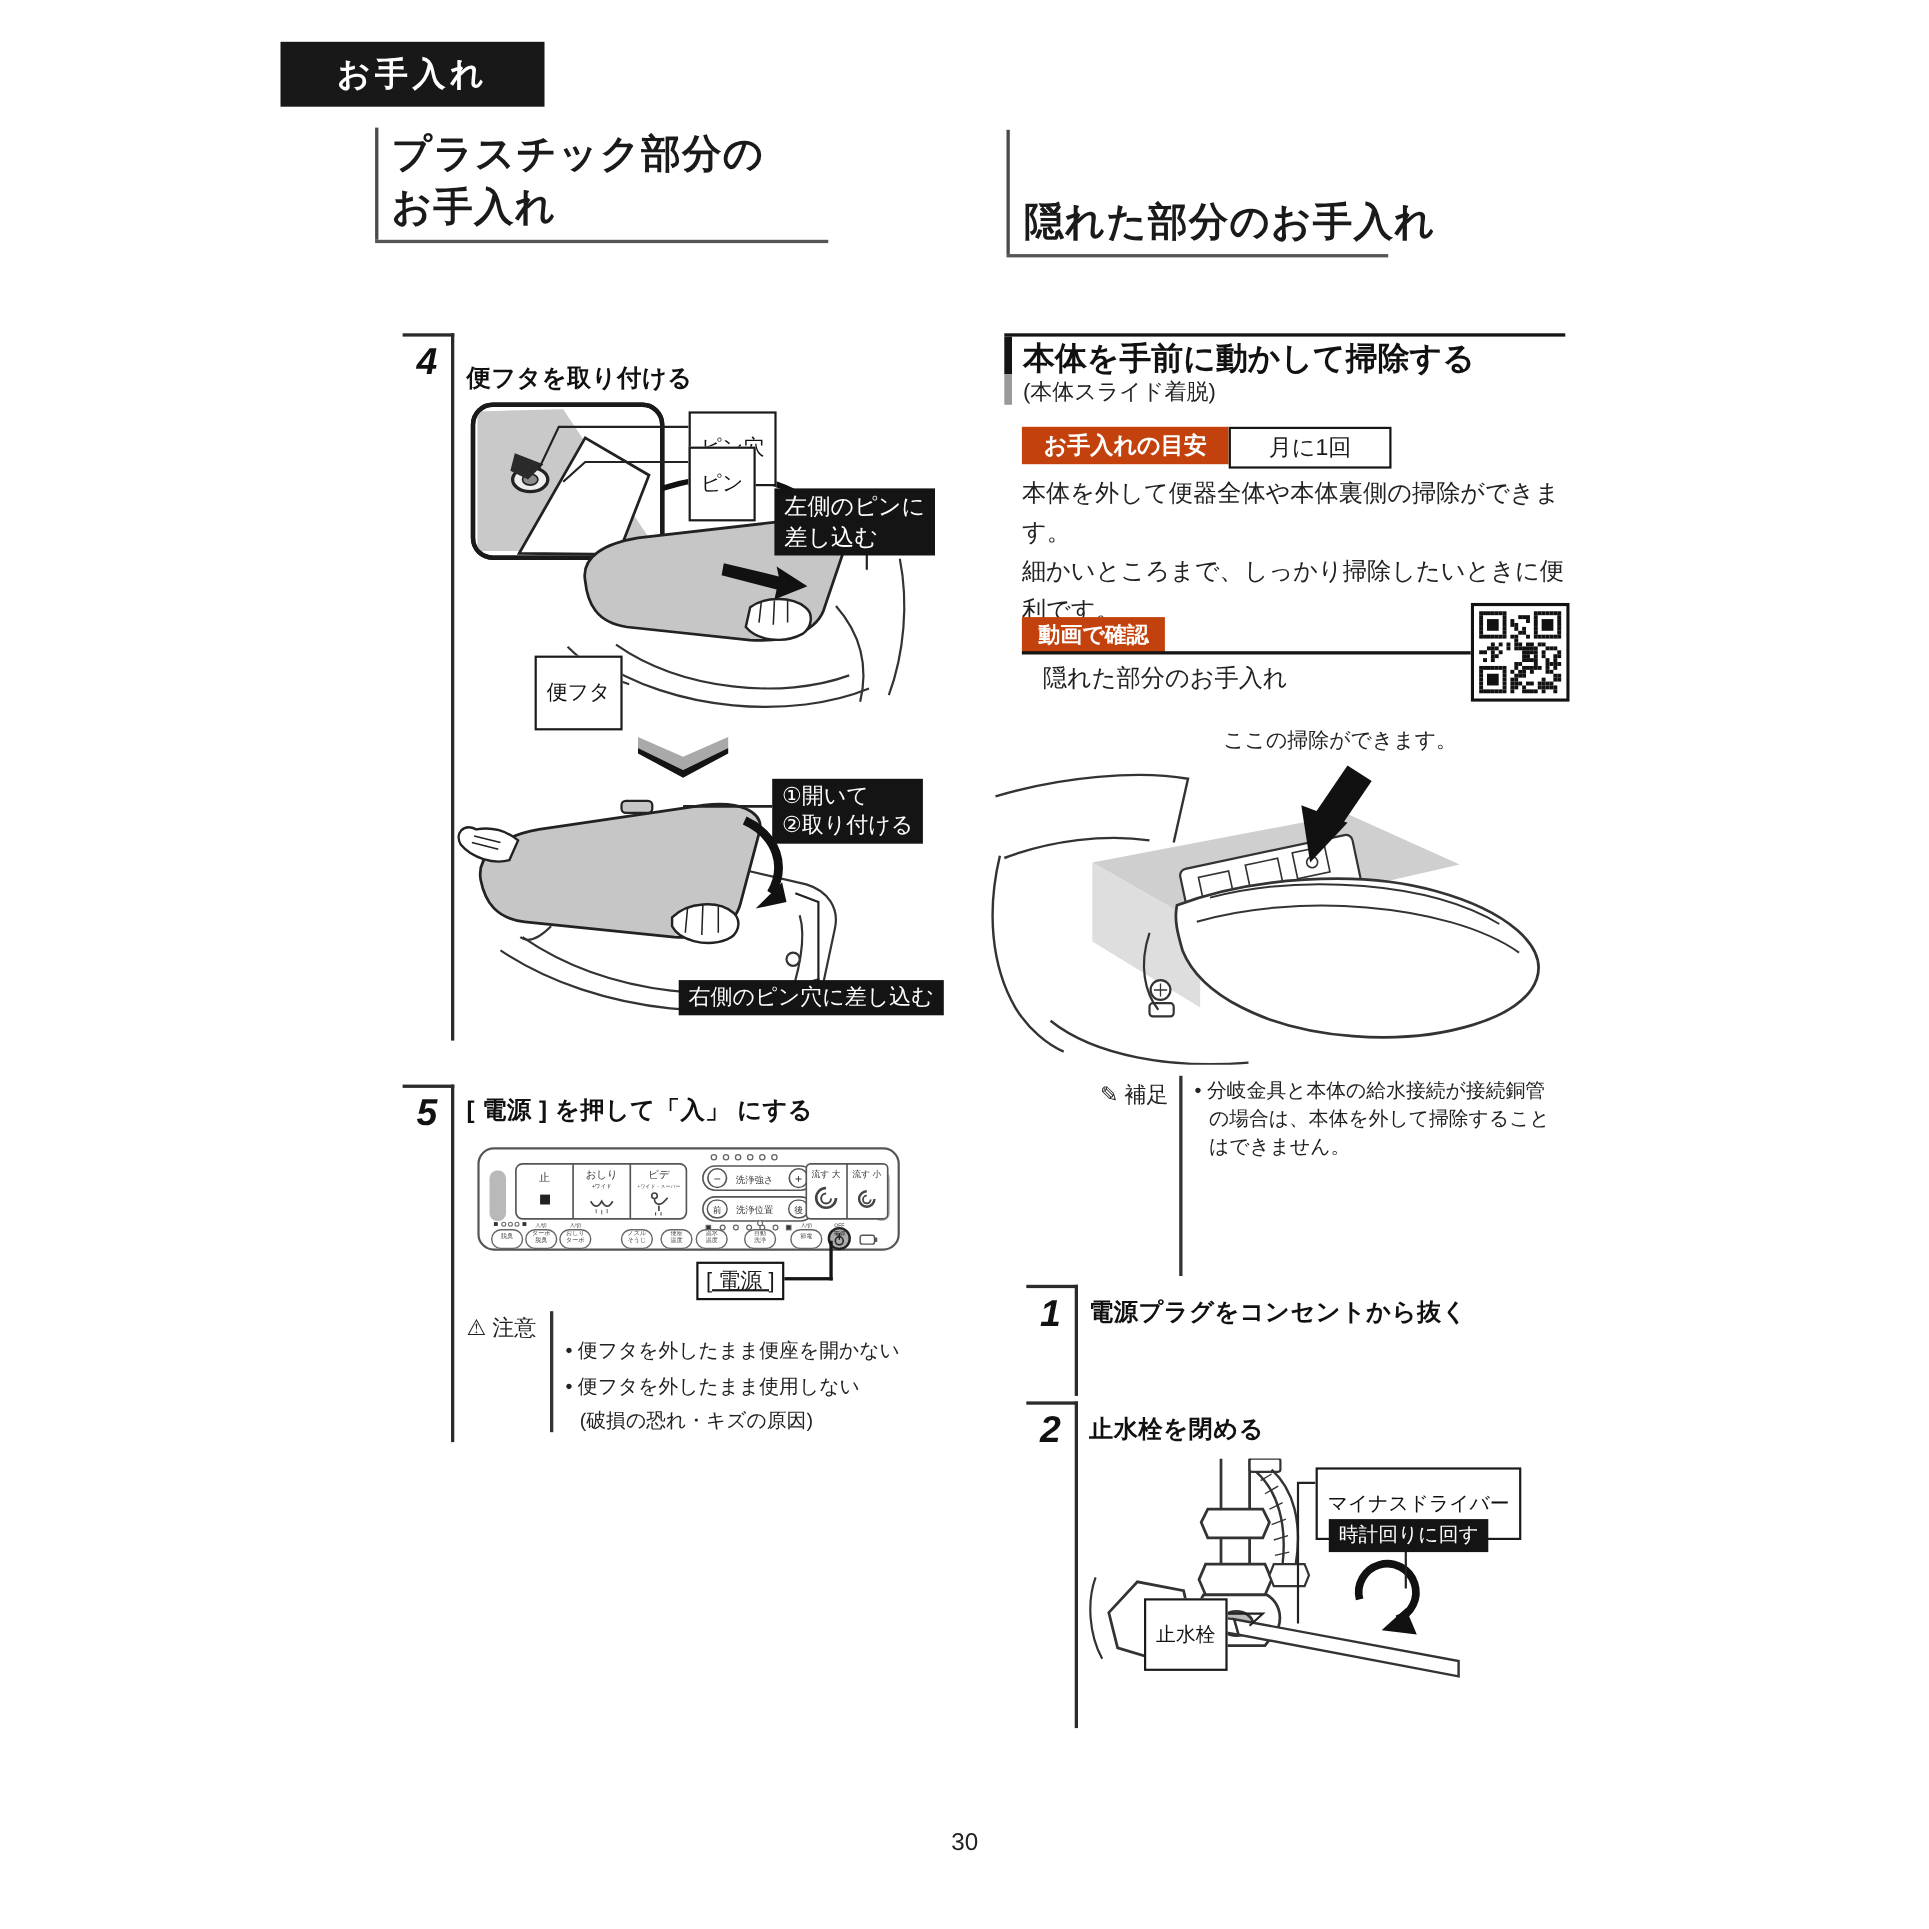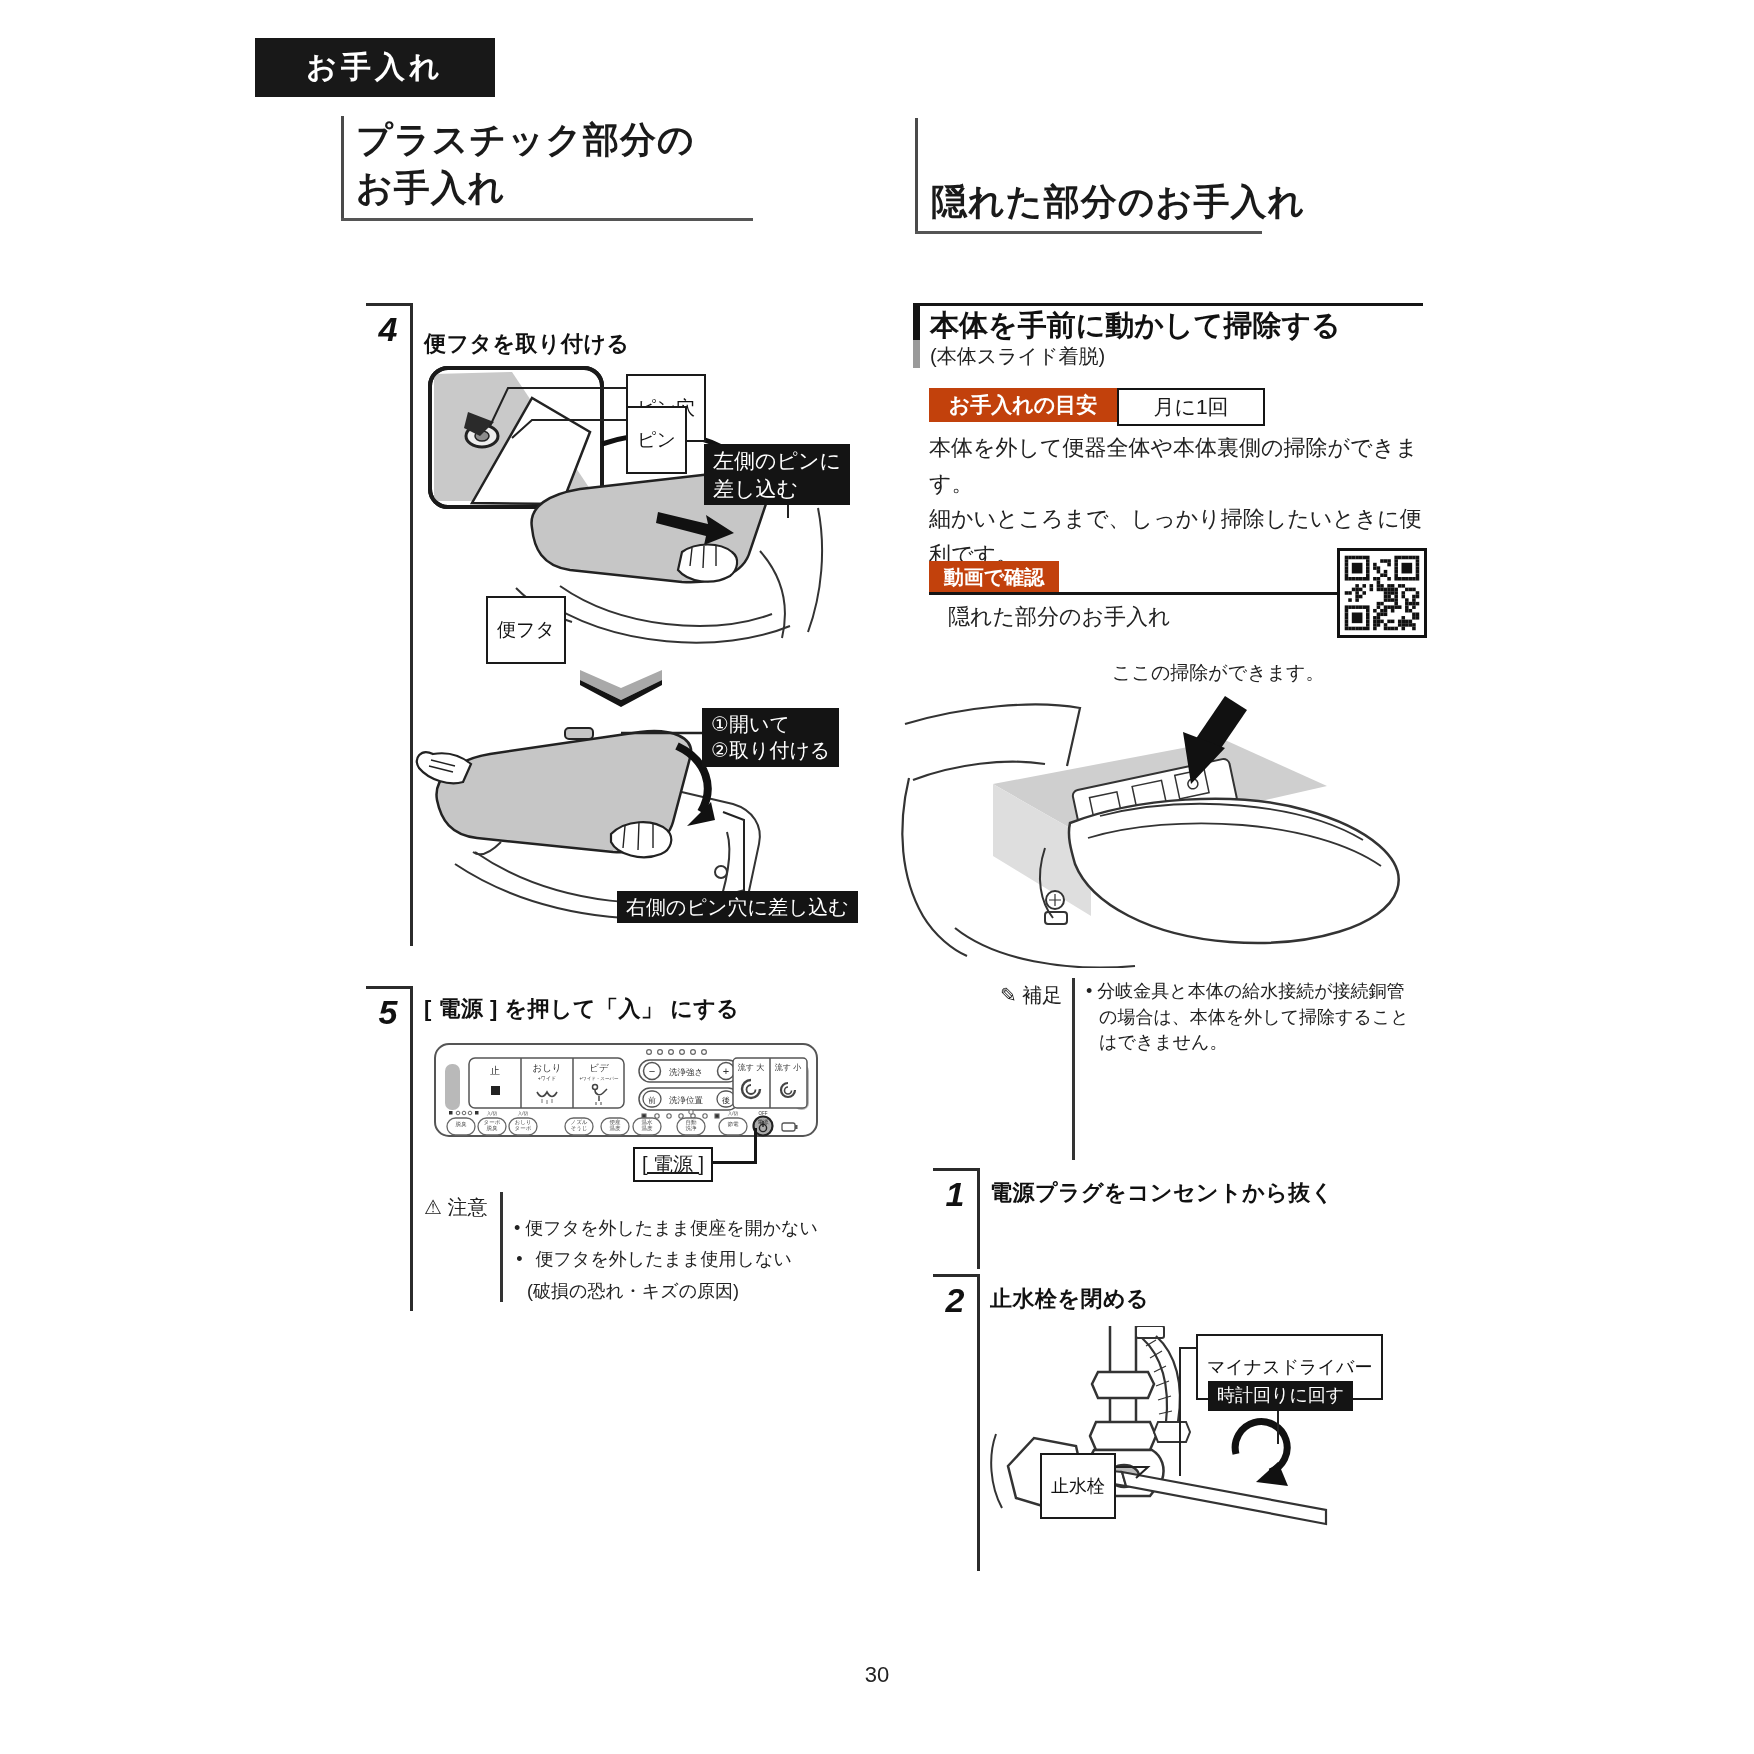--- a/index.html
+++ b/index.html
@@ -273,21 +273,21 @@
     <span>[ 電源 ]</span>
   </div>
 
   <div class="abs note-label" style="left:424px;top:1194px;font-size:20px;">
     <span>⚠</span>
     <span>注意</span>
   </div>
   <div class="abs" style="left:500px;top:1192px;width:2.5px;height:110px;background:#333;"></div>
   <div class="abs" style="left:514px;top:1192px;width:360px;">
     <div class="note-item" style="margin-bottom:6px;margin-top:24px;">• 便フタを外したまま便座を開かない</div>
-    <div class="note-item" style="margin-bottom:6px;font-family:Liberation Mono, monospace;">• 便フタを外したまま使用しない</div>
+    <div class="note-item" style="margin-bottom:6px;">• 便フタを外したまま使用しない</div>
     <div class="note-sub">(破損の恐れ・キズの原因)</div>
   </div>
 
   <div class="abs rule" style="left:913px;top:303px;width:510px;height:2.5px;"></div>
   <div class="abs" style="left:913px;top:306px;width:7px;height:62px;background:linear-gradient(#141414 55%,#9a9a9a 55%);"></div>
   <div class="abs" style="left:930px;top:306px;font-size:29px;font-weight:bold;color:#111;">本体を手前に動かして掃除する</div>
   <div class="abs" style="left:930px;top:343px;font-size:20px;color:#222;">(本体スライド着脱)</div>
 
   <div class="abs badge-b" style="left:929px;top:388px;width:188px;height:34px;font-size:21px;">
     <span>お手入れの目安</span>

